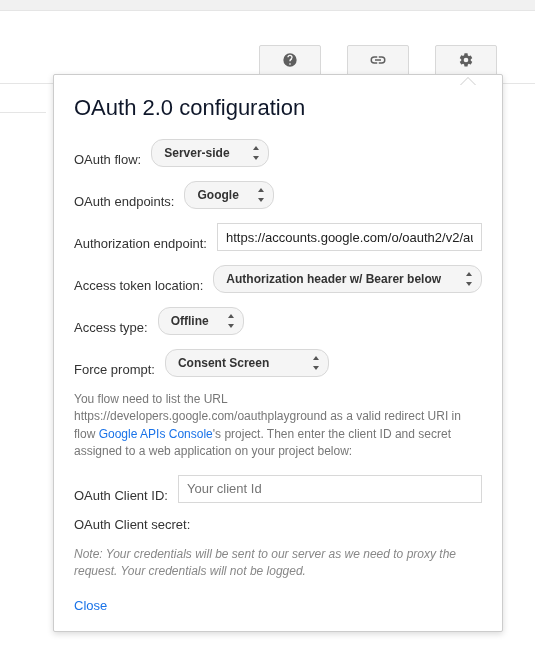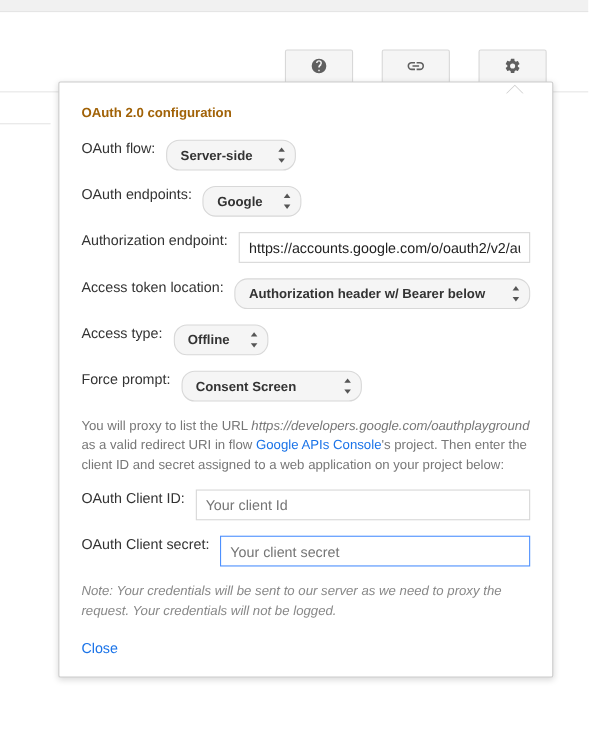--- a/index.html
+++ b/index.html
@@ -74,29 +74,29 @@
     background: #fff;
     border: 1px solid #ccc;
     border-radius: 2px;
     box-shadow: 0 2px 6px rgba(0,0,0,0.15);
     padding: 20px 20px 18px 20px;
     box-sizing: border-box;
     z-index: 1;
   }
 
   h2.title {
-    font-size: 12px;
-    font-weight: 700;
+    font-size: 22px;
+    font-weight: 400;
     margin: 0 0 18px 0;
-    color: #a16207;
+    color: #0f172a;
   }
 
   .row {
     display: flex;
-    align-items: flex-start;
+    align-items: flex-end;
     margin-bottom: 14px;
     flex-wrap: nowrap;
   }
   .row .lbl {
     font-size: 13px;
     color: #333;
     margin-right: 10px;
     white-space: nowrap;
   }
 
@@ -157,21 +157,21 @@
     margin-bottom: 8px;
   }
   .checkbox-row input { margin-right: 8px; }
 
   .desc {
     font-size: 12px;
     color: #777;
     line-height: 1.45;
     margin-bottom: 14px;
   }
-  .desc .url-ital { font-style: italic; }
+  .desc .url-ital { }
   .desc a { color: #1a73e8; text-decoration: none; }
 
   .note {
     font-size: 12px;
     color: #888;
     font-style: italic;
     line-height: 1.45;
     margin-top: 4px;
     margin-bottom: 18px;
   }
@@ -262,30 +262,29 @@
   <div class="row">
     <span class="lbl">Force prompt:</span>
     <div class="select" style="width:164px">
       <span>Consent Screen</span>
       <span class="arrows"></span>
     </div>
   </div>
 
 
   <div class="desc">
-    <span>You will proxy to list the URL </span><span class="url-ital">https://developers.google.com/oauthplayground</span><span> as a valid redirect URI in flow </span><a href="#">Google APIs Console</a><span>'s project. Then enter the client ID and secret assigned to a web application on your project below:</span>
+    <span>You flow need to list the URL </span><span class="url-ital">https://developers.google.com/oauthplayground</span><span> as a valid redirect URI in flow </span><a href="#">Google APIs Console</a><span>'s project. Then enter the client ID and secret assigned to a web application on your project below:</span>
   </div>
 
   <div class="row">
     <span class="lbl">OAuth Client ID:</span>
     <input class="text" type="text" placeholder="Your client Id" style="">
   </div>
 
   <div class="row">
     <span class="lbl">OAuth Client secret:</span>
-    <input class="text focused" type="text" placeholder="Your client secret" style="">
   </div>
 
   <div class="note">Note: Your credentials will be sent to our server as we need to proxy the request. Your credentials will not be logged.</div>
 
   <span class="close-link">Close</span>
 
 </div>
 
 </body></html>

